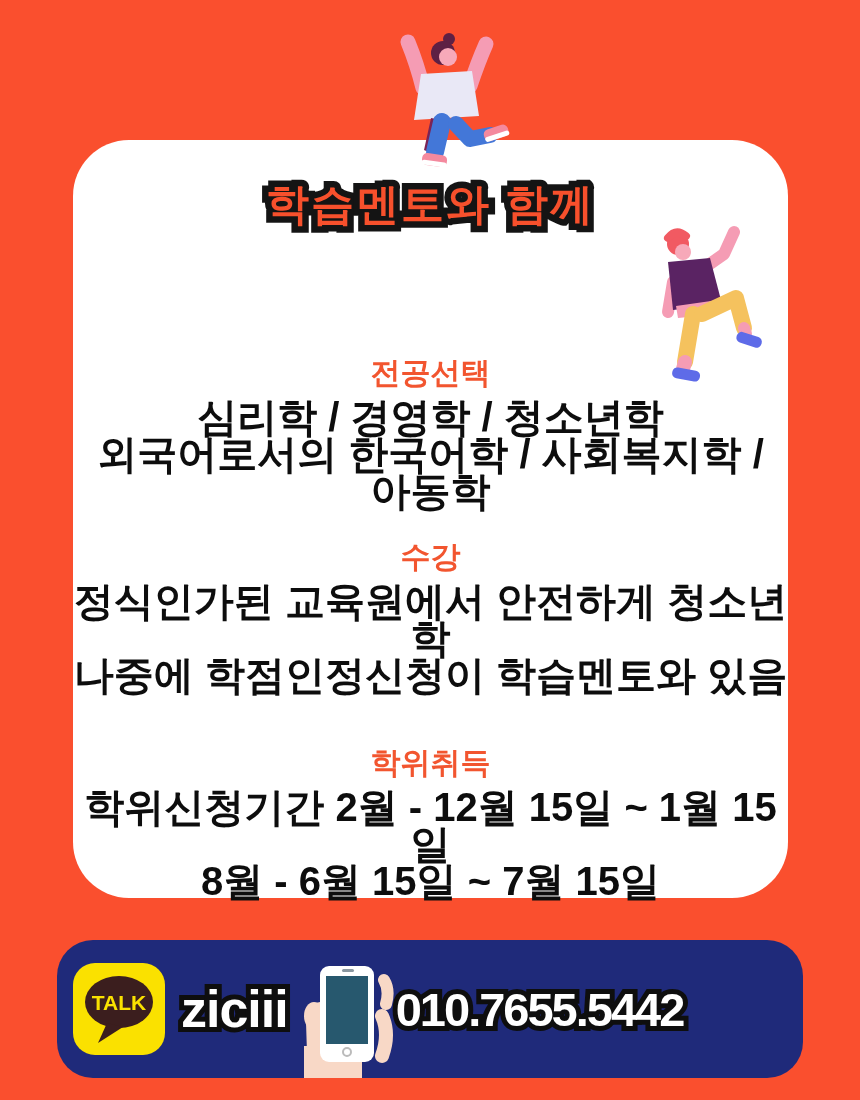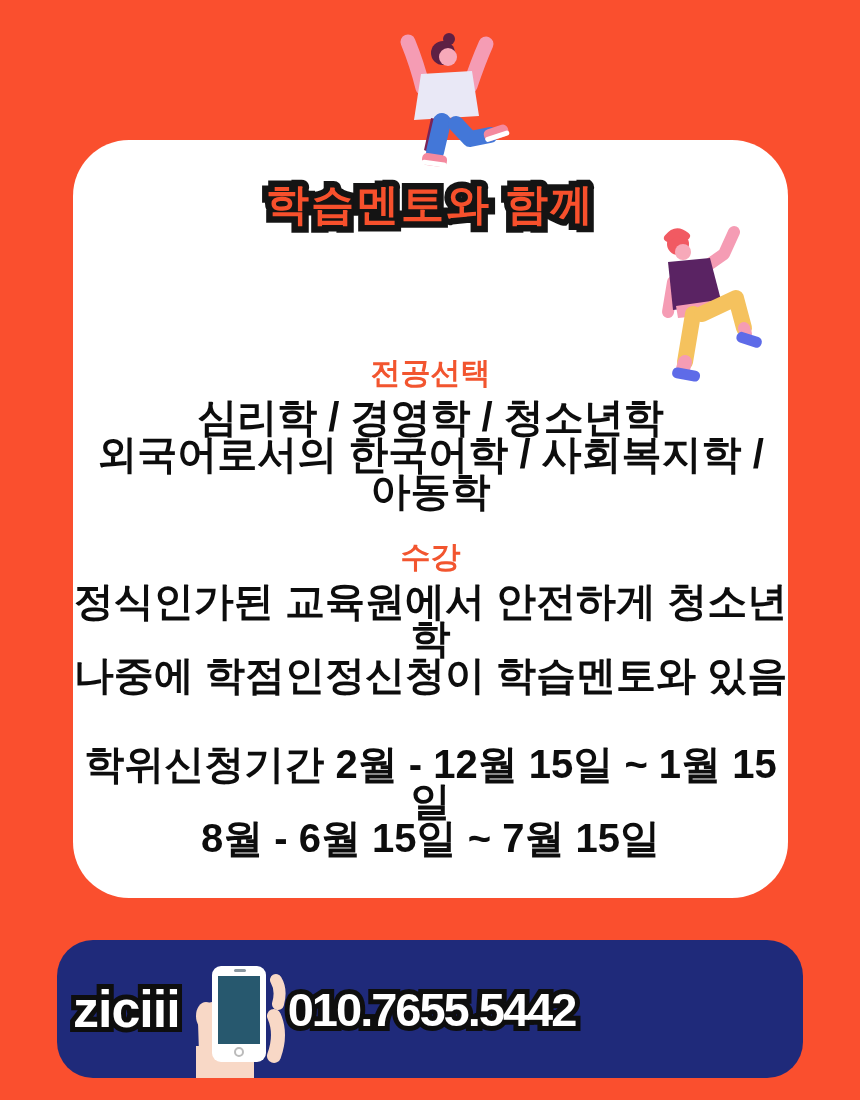--- a/index.html
+++ b/index.html
@@ -156,25 +156,33 @@
   <div class="sec-line">외국어로서의 한국어학 / 사회복지학 / 아동학</div>
 </div>
 
 <div class="section" id="section-course">
   <div class="sec-heading">수강</div>
   <div class="sec-line">정식인가된 교육원에서 안전하게 청소년학</div>
   <div class="sec-line">나중에 학점인정신청이 학습멘토와 있음</div>
 </div>
 
 <div class="section" id="section-degree">
+  <div class="sec-heading">학위취득</div>
   <div class="sec-line">학위신청기간 2월 - 12월 15일 ~ 1월 15일</div>
   <div class="sec-line">8월 - 6월 15일 ~ 7월 15일</div>
 </div>
 
 <div class="contact-bar">
+  <div class="kakao-badge">
+    <svg width="92" height="92" viewBox="0 0 92 92">
+      <ellipse cx="46" cy="39" rx="34" ry="26" fill="#3B1E1E"></ellipse>
+      <path d="M34,60 L25,80 L50,64 Z" fill="#3B1E1E"></path>
+      <text x="46" y="47" text-anchor="middle" font-size="21" font-weight="bold" fill="#FAE100" font-family="Liberation Sans, DejaVu Sans, sans-serif">TALK</text>
+    </svg>
+  </div>
 
   <div class="kakao-id outlined">
     <span class="t-stroke">ziciii</span>
     <span class="t-fill">ziciii</span>
   </div>
 
   <svg class="phone-hand" width="92" height="126" viewBox="0 0 92 126">
     <path d="M4,64 Q2,46 18,44 L30,42 L30,126 L6,126 Z" fill="#F8D8C6"></path>
     <rect x="2" y="88" width="58" height="38" fill="#F8D8C6"></rect>
     <ellipse cx="12" cy="58" rx="10" ry="14" fill="#F8D8C6"></ellipse>

